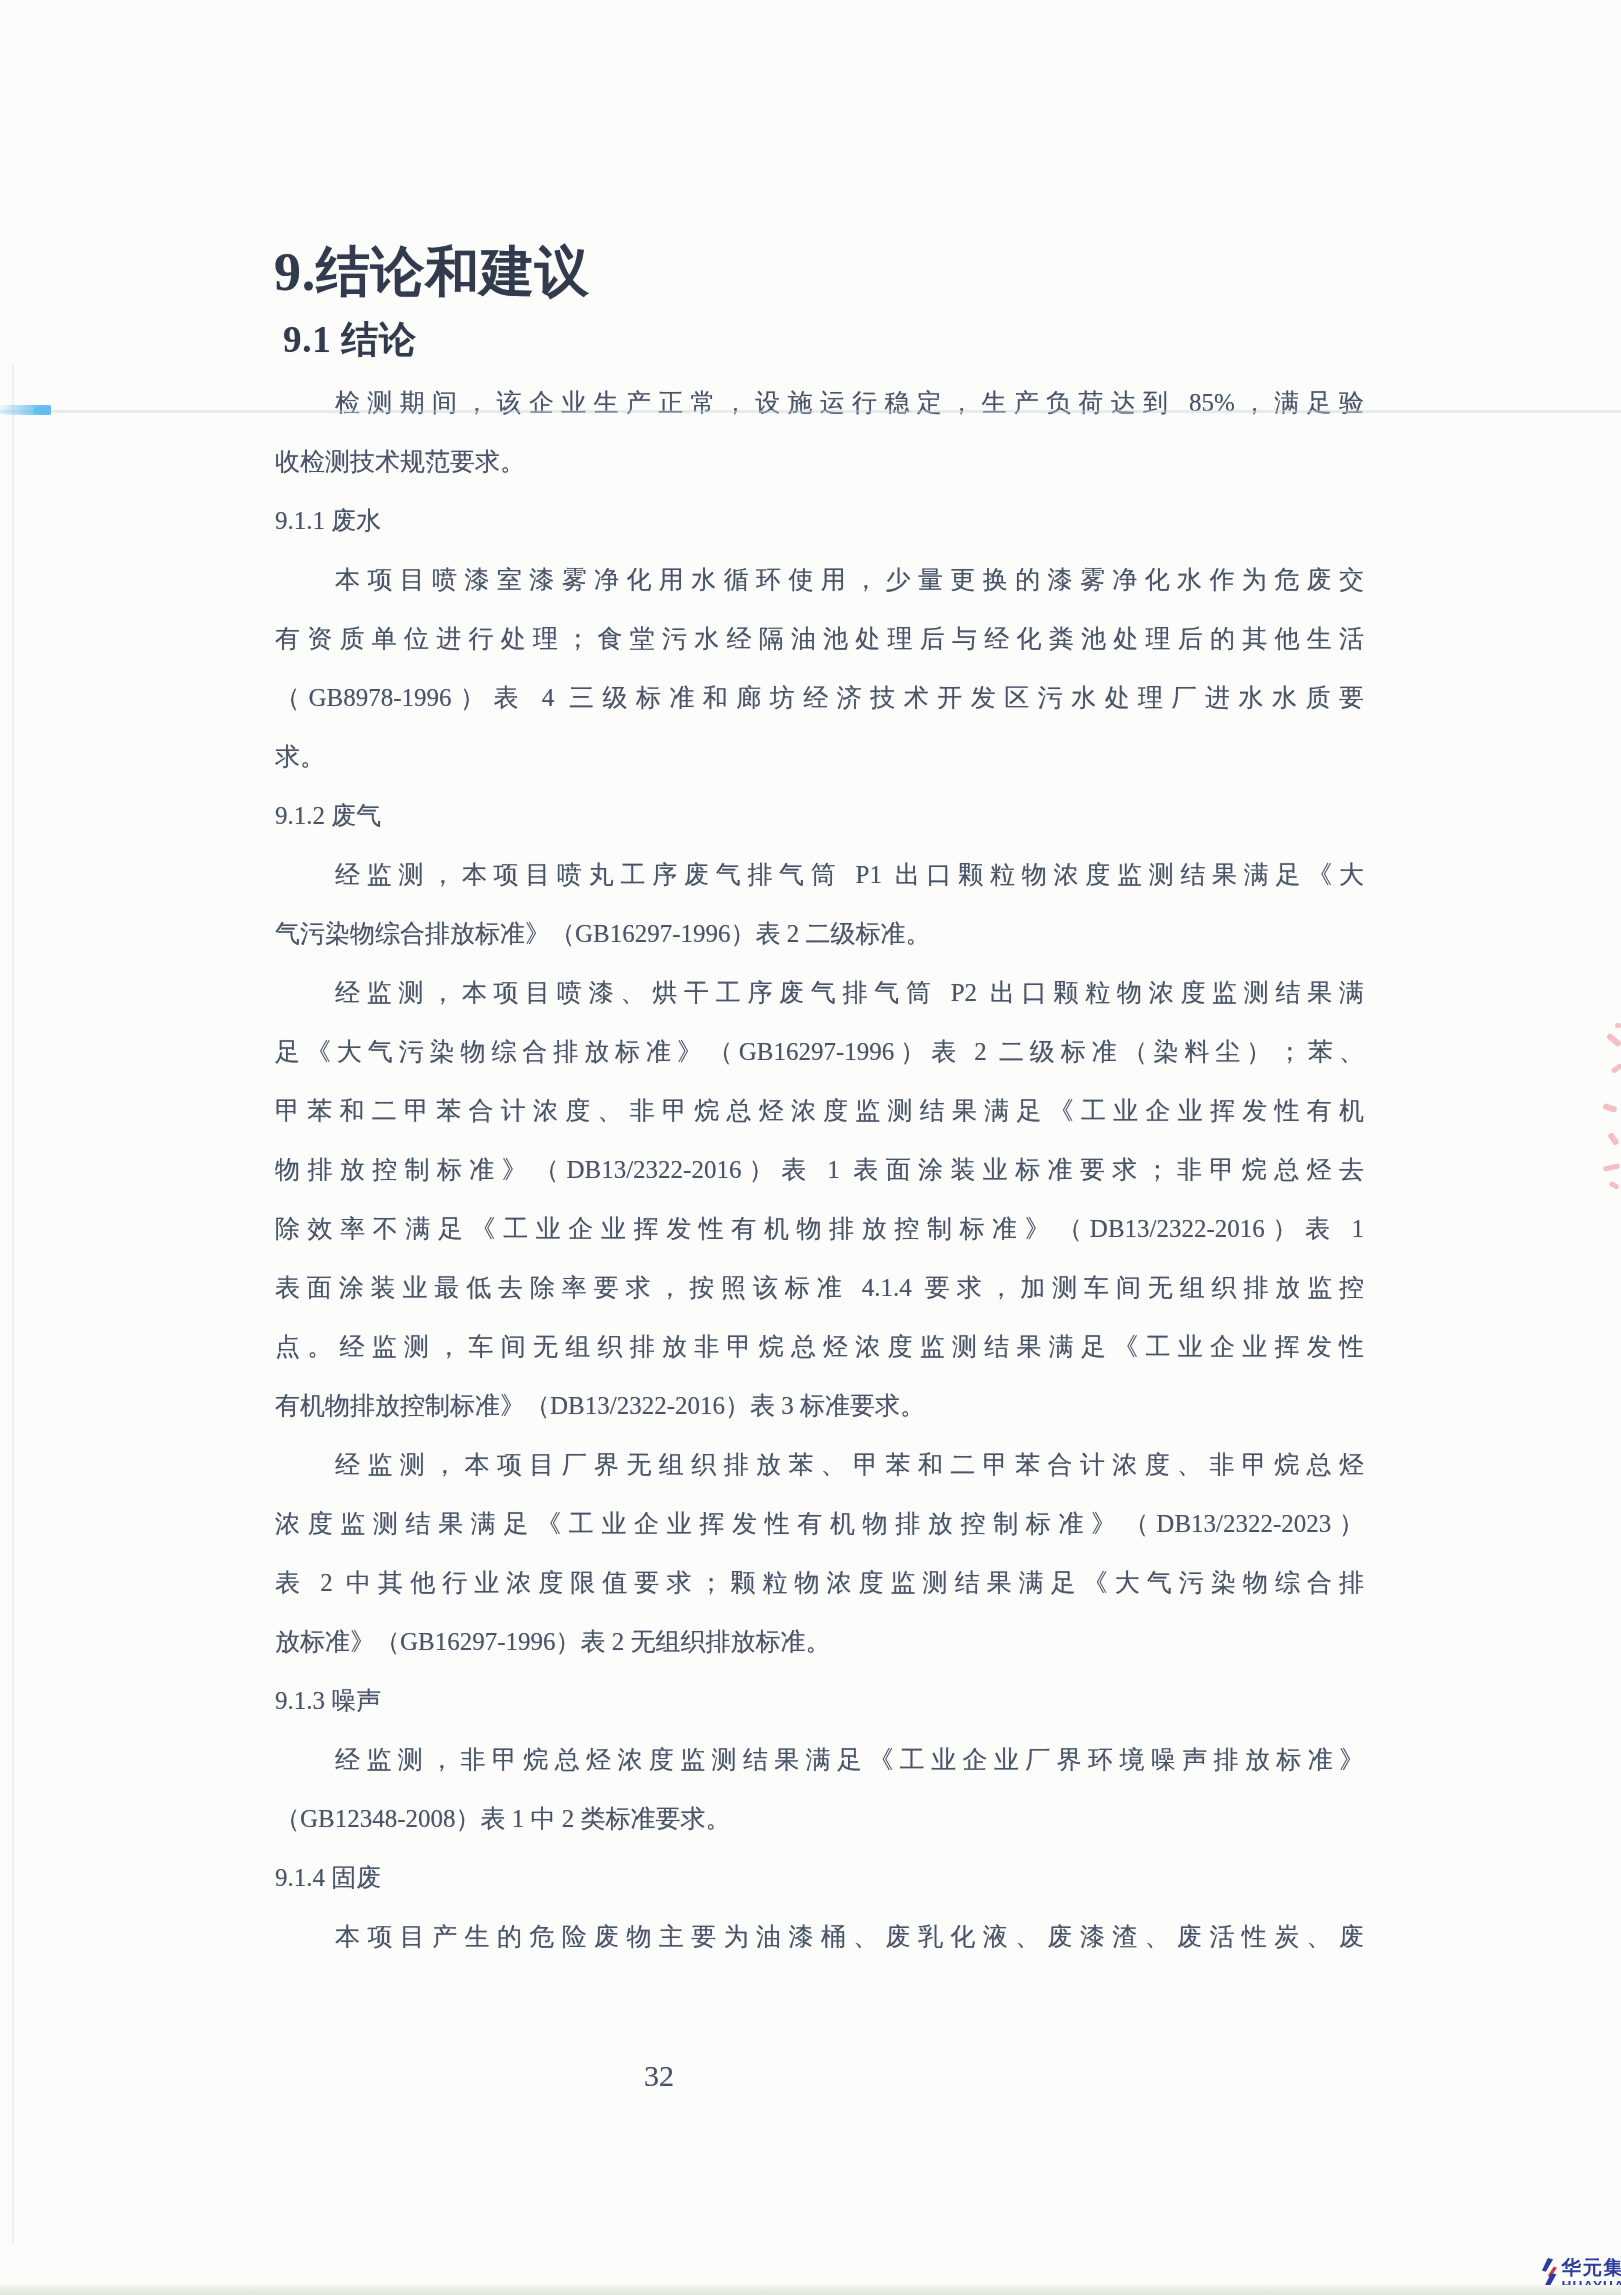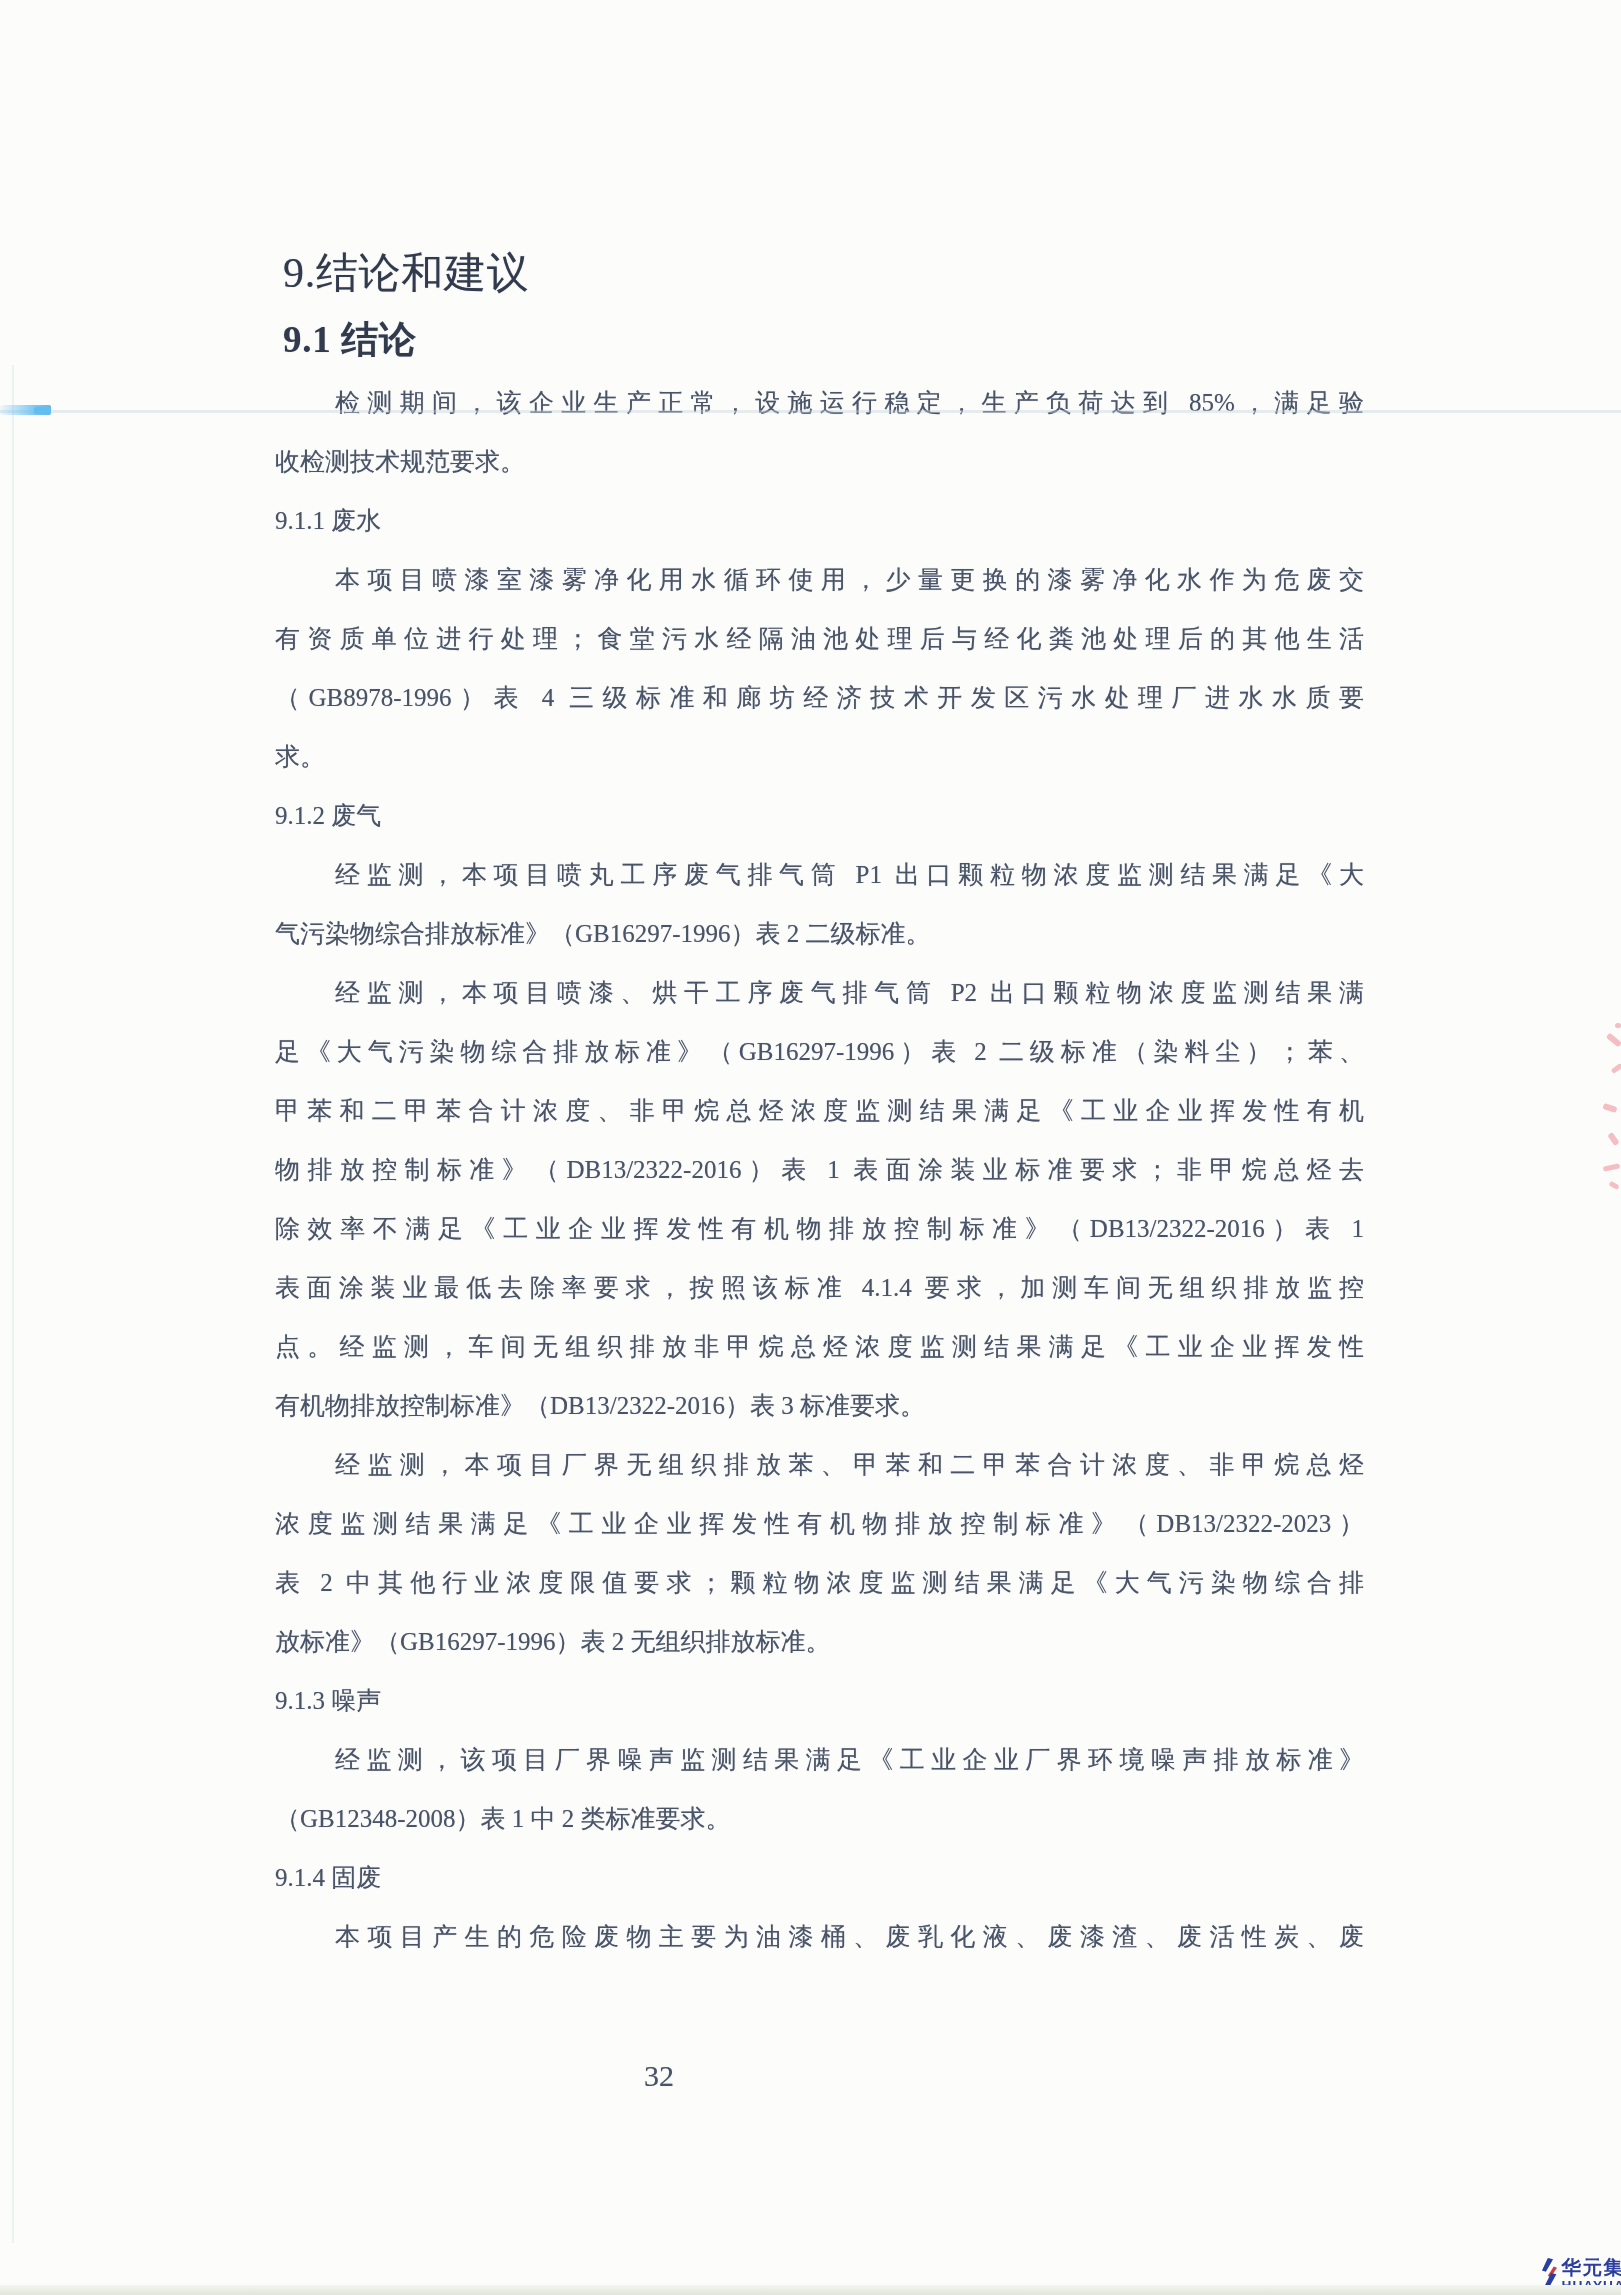--- a/index.html
+++ b/index.html
@@ -8,22 +8,22 @@
     background: var(--page_bg, #fcfdfb);
     font-family: "Liberation Serif", "DejaVu Serif", serif;
     position: relative;
     overflow: hidden;
   }
   .page {
     position: absolute; inset: 0;
   }
   .doc-title {
     position: absolute; left: 274px; top: 236px;
-    margin: 9px;
-    font-size: 42px; font-weight: normal;
+    margin: 0;
+    font-size: 54px; font-weight: bold;
     color: var(--heading_ink, #323b4d);
     letter-spacing: 0.7px;
     text-shadow: 0 0 1px rgba(50,59,77,0.45);
     white-space: nowrap;
   }
   .doc-subtitle {
     position: absolute; left: 274px; top: 306px;
     margin: 9px;
     font-size: 37px; font-weight: bold;
     color: var(--heading_ink, #323b4d);
@@ -135,21 +135,21 @@
       <div class="line">物排放控制标准》（DB13/2322-2016）表 1 表面涂装业标准要求；非甲烷总烃去</div>
       <div class="line">除效率不满足《工业企业挥发性有机物排放控制标准》（DB13/2322-2016）表 1</div>
       <div class="line">表面涂装业最低去除率要求，按照该标准 4.1.4 要求，加测车间无组织排放监控</div>
       <div class="line">点。经监测，车间无组织排放非甲烷总烃浓度监测结果满足《工业企业挥发性</div>
       <div class="line last">有机物排放控制标准》（DB13/2322-2016）表 3 标准要求。</div>
       <div class="line indent">经监测，本项目厂界无组织排放苯、甲苯和二甲苯合计浓度、非甲烷总烃</div>
       <div class="line">浓度监测结果满足《工业企业挥发性有机物排放控制标准》（DB13/2322-2023）</div>
       <div class="line">表 2 中其他行业浓度限值要求；颗粒物浓度监测结果满足《大气污染物综合排</div>
       <div class="line last">放标准》（GB16297-1996）表 2 无组织排放标准。</div>
       <div class="line h3 last">9.1.3 噪声</div>
-      <div class="line indent">经监测，该项目厂界噪声监测结果满足《工业企业厂界环境噪声排放标准》</div>
+      <div class="line indent">经监测，非甲烷总烃浓度监测结果满足《工业企业厂界环境噪声排放标准》</div>
       <div class="line last">（GB12348-2008）表 1 中 2 类标准要求。</div>
       <div class="line h3 last">9.1.4 固废</div>
       <div class="line indent">本项目产生的危险废物主要为油漆桶、废乳化液、废漆渣、废活性炭、废</div>
     </div>
 
   <div class="page-number">32</div>
 
   <div class="logo">
     <svg class="logo-icon" viewBox="0 0 26 52" aria-hidden="true">
       <polygon points="12,0 20,2 9,21 3,19" fill="var(--logo_blue, #2b3d9e)"></polygon>

